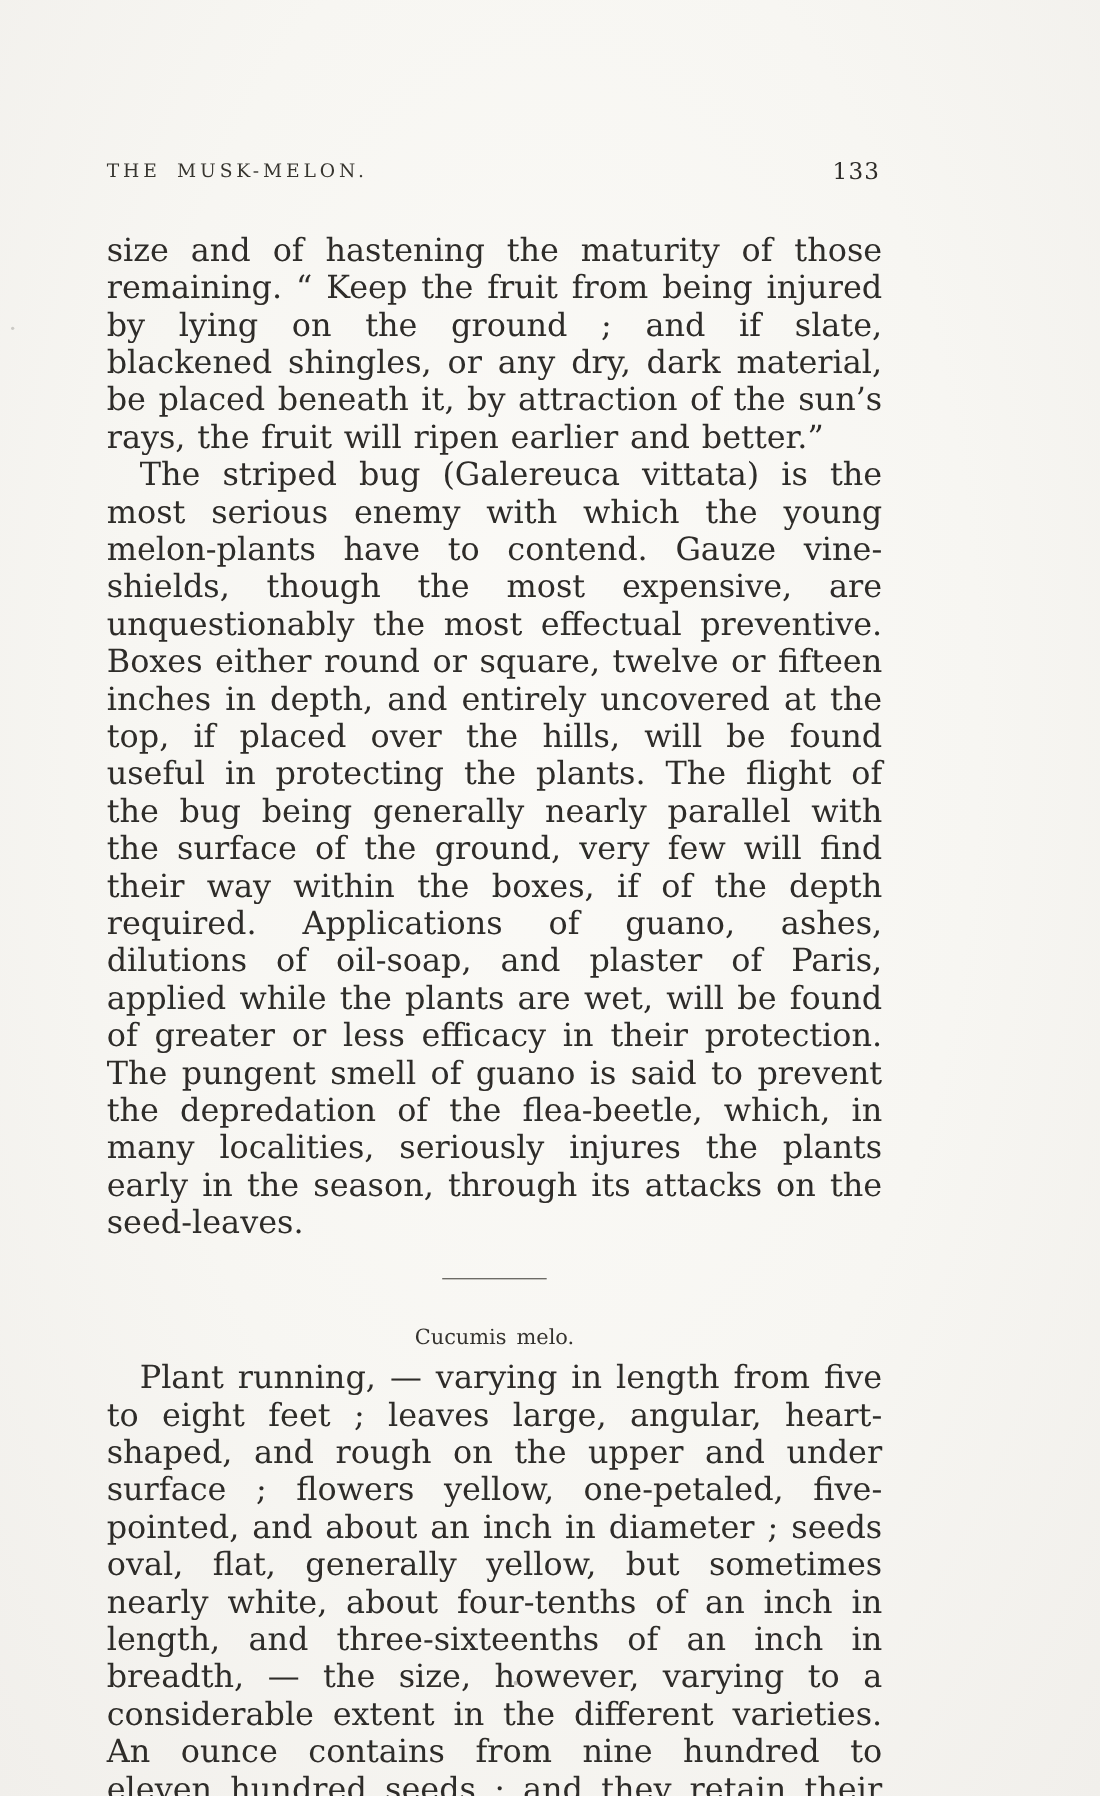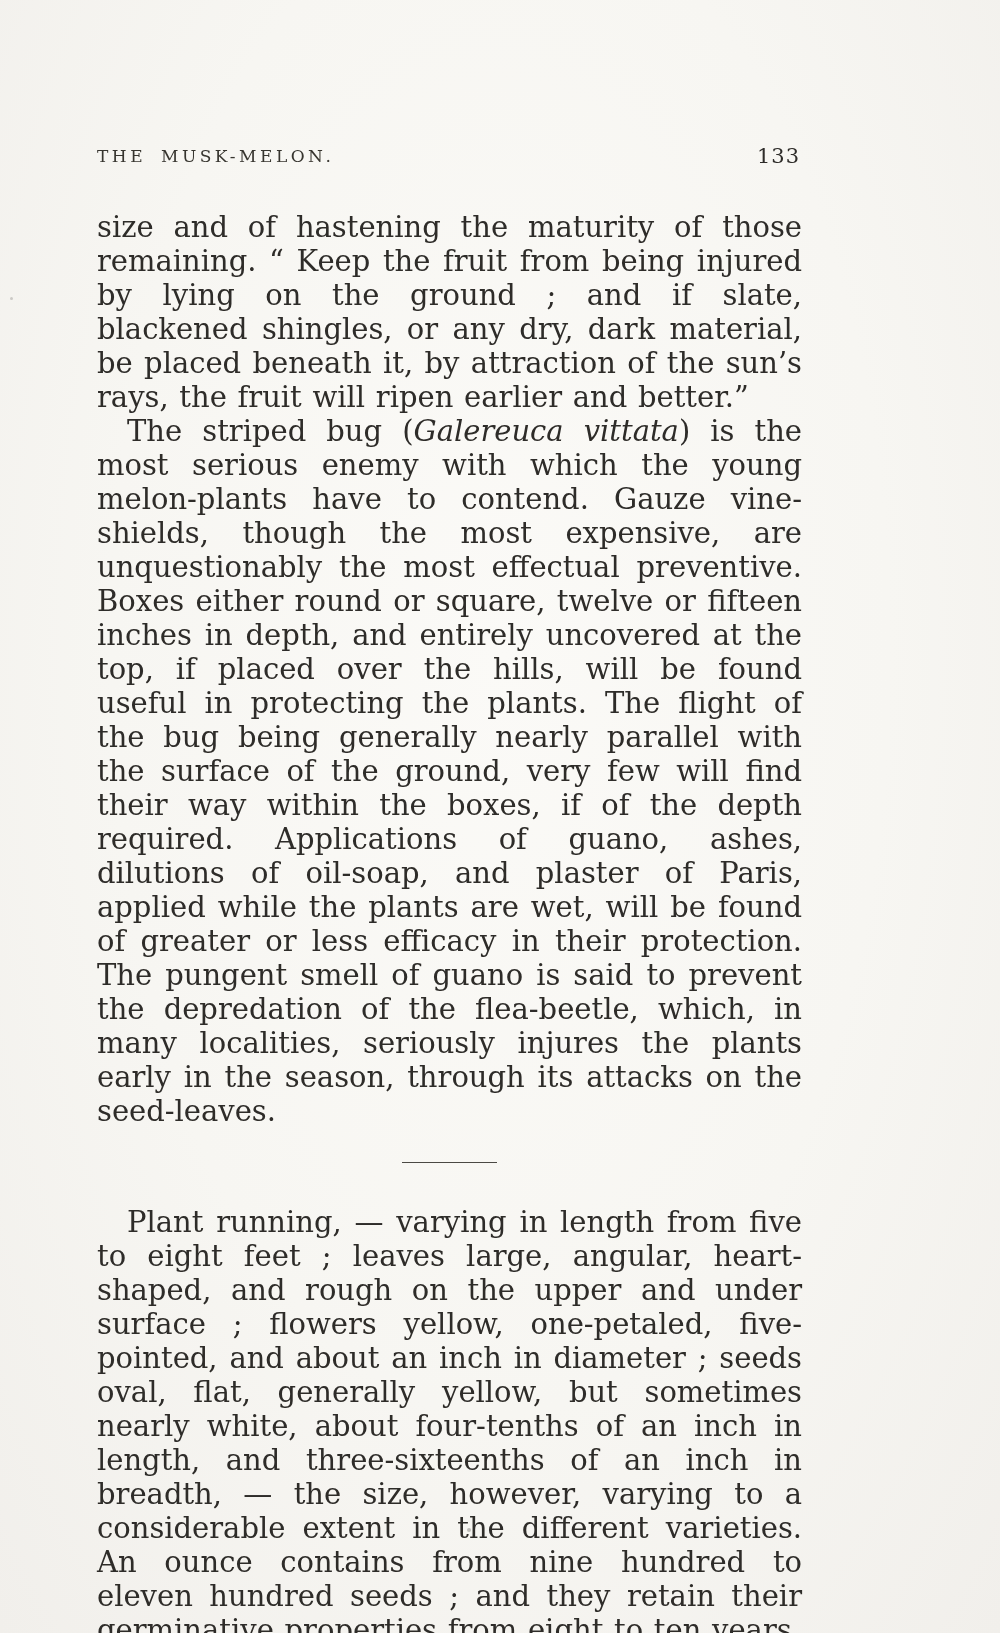--- a/index.html
+++ b/index.html
@@ -52,21 +52,20 @@
     font-size: 29px;
     line-height: 34px;
     text-align: justify;
     text-justify: inter-word;
     word-spacing: 1.5px;
   }
   .body-paragraph.indented {
     text-indent: 30px;
   }
   .species-name {
-    font-style: italic;
   }
   .section-divider-wrap {
     margin: 24px 0 34px 0;
     text-align: center;
   }
   .section-divider {
     display: inline-block;
     width: 95px;
     height: 0;
     border-top: 1.6px solid #4b4944;
@@ -109,20 +108,21 @@
 
     <p class="body-paragraph">size and of hastening the maturity of those remaining. “ Keep the fruit from being injured by lying on the ground ; and if slate, blackened shingles, or any dry, dark material, be placed beneath it, by attraction of the sun’s rays, the fruit will ripen earlier and better.”</p>
 
     <p class="body-paragraph indented"><span>The striped bug (</span><span class="species-name">Galereuca vittata</span><span>) is the most serious enemy with which the young melon-plants have to contend. Gauze vine-shields, though the most expensive, are unquestionably the most effectual preventive. Boxes either round or square, twelve or fifteen inches in depth, and entirely uncovered at the top, if placed over the hills, will be found useful in protecting the plants. The flight of the bug being generally nearly parallel with the surface of the ground, very few will find their way within the boxes, if of the depth required. Applications of guano, ashes, dilutions of oil-soap, and plaster of Paris, applied while the plants are wet, will be found of greater or less efficacy in their protection. The pungent smell of guano is said to prevent the depredation of the flea-beetle, which, in many localities, seriously injures the plants early in the season, through its attacks on the seed-leaves.</span></p>
 
     <div class="section-divider-wrap">
       <span class="section-divider"></span>
     </div>
 
 
+    <div class="section-subheading">Cucumis melo.</div>
 
     <p class="body-paragraph indented">Plant running, — varying in length from five to eight feet ; leaves large, angular, heart-shaped, and rough on the upper and under surface ; flowers yellow, one-petaled, five-pointed, and about an inch in diameter ; seeds oval, flat, generally yellow, but sometimes nearly white, about four-tenths of an inch in length, and three-sixteenths of an inch in breadth, — the size, however, varying to a considerable extent in the different varieties. An ounce contains from nine hundred to eleven hundred seeds ; and they retain their germinative properties from eight to ten years.</p>
 
   </div>
 
   <span class="speck speck-1"></span>
   <span class="speck speck-2"></span>
 </div>
 
 </body></html>

